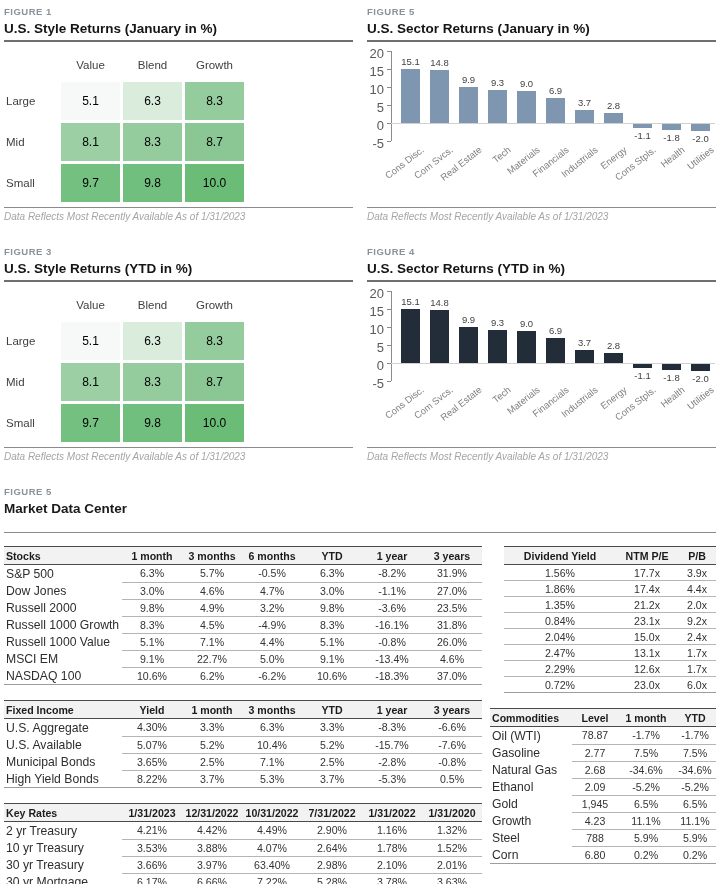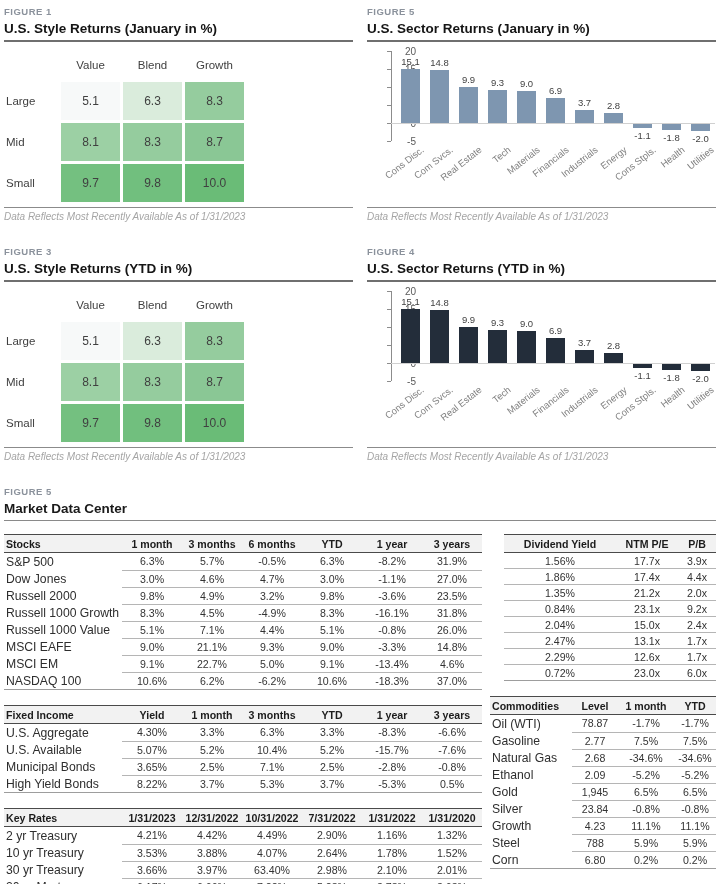--- a/index.html
+++ b/index.html
@@ -14,38 +14,38 @@
   .fig-footer { margin-top: auto; font-size: 10px; font-style: italic; color: #a5a5a5; border-top: 1.2px solid #8b8b8b; padding-top: 3px; }
 
   
   .stybl { margin-top: 13px; margin-left: 2px; }
   .sty-row { display: grid; grid-template-columns: 52px 59px 59px 59px; column-gap: 3px; }
   .sty-head .sty-cell { height: 20px; font-size: 11.5px; color: #3f3f3f; display:flex; align-items:center; justify-content:center; }
   .sty-head { margin-bottom: 7px; }
   .sty-body .sty-row { margin-bottom: 3px; }
   .sty-rowhead { font-size: 11.5px; color: #3f3f3f; display:flex; align-items:center; }
   .sty-cell { display:flex; align-items:center; justify-content:center; }
-  .sty-val { height: 38px; font-size: 12px; color: #404040; }
+  .sty-val { height: 38px; font-size: 12px; color: #000000; }
 
   
   .chart { margin-top: 9px; }
   .plot { position: relative; height: 90px; }
   .axis-line { position:absolute; width:1px; background:#8c8c8c; }
   .tick-mark { position:absolute; height:1px; width:4px; background:#8c8c8c; }
-  .tick-lbl { position:absolute; font-size:10px; color:#595959; text-align:right;margin-left:32px; }
+  .tick-lbl { position:absolute; font-size:13px; color:#595959; text-align:right; }
   .zero-line { position:absolute; height:1px; background:#d0d0d0; }
   .bar { position:absolute; }
   .bar-lbl { position:absolute; font-size:9.5px; color:#3f3f3f; white-space:nowrap; transform:translateX(-50%); }
   .xlabels { position: relative; height: 52px; }
   .xlbl { position:absolute; top:3px; font-size:9.5px; color:#7f7f7f; white-space:nowrap;
           transform: translateX(-100%) rotate(-38deg); transform-origin: 100% 0; }
 
   
   .mdc-section { margin-top: 24px; }
-  .mdc-title { font-size: 13.5px; font-weight: bold; color: #1a1a1a; padding-bottom: 4px; border-bottom: 1px solid #8a8a8a; }
+  .mdc-title { font-size: 13.5px; font-weight: bold; color: #1a1a1a; padding-bottom: 16px; border-bottom: 1px solid #8a8a8a; }
   .mdc-cols { display: flex; gap: 8px; margin-top: 13px; }
   .mdc-left { width: 478px; }
   .mdc-right { width: 226px; }
   .val-indent { margin-left: 14px; }
   table.dtable { border-collapse: collapse; table-layout: fixed; width: 100%; border-bottom: 1px solid #9d9d9d; margin-bottom: 15px; }
   .dtable th { background: #f2f2f2; border-top: 1.2px solid #4a4a4a; border-bottom: 1.2px solid #4a4a4a;
                font-size: 10.6px; font-weight: bold; color: #1c1c1c; padding: 2.5px 0; text-align: center; white-space: nowrap; }
   .dtable th.lbl { text-align: left; padding-left: 2px; }
   .dtable td { font-size: 10.6px; color: #333; text-align: center; padding: 1.5px 0; height: 13px; white-space: nowrap; }
   .dtable td.lbl { font-size: 12.2px; color: #2e2e2e; text-align: left; padding-left: 2px; }
@@ -315,29 +315,20 @@
                 <tr>
                   <td class="lbl">Russell 1000 Value</td>
                   <td class="num">5.1%</td>
                   <td class="num">7.1%</td>
                   <td class="num">4.4%</td>
                   <td class="num">5.1%</td>
                   <td class="num">-0.8%</td>
                   <td class="num">26.0%</td>
                 </tr>
                 <tr>
-                  <td class="lbl">MSCI EAFE</td>
-                  <td class="num">9.0%</td>
-                  <td class="num">21.1%</td>
-                  <td class="num">9.3%</td>
-                  <td class="num">9.0%</td>
-                  <td class="num">-3.3%</td>
-                  <td class="num">14.8%</td>
-                </tr>
-                <tr>
                   <td class="lbl">MSCI EM</td>
                   <td class="num">9.1%</td>
                   <td class="num">22.7%</td>
                   <td class="num">5.0%</td>
                   <td class="num">9.1%</td>
                   <td class="num">-13.4%</td>
                   <td class="num">4.6%</td>
                 </tr>
                 <tr>
                   <td class="lbl">NASDAQ 100</td>
@@ -576,26 +567,20 @@
                   <td class="num">-5.2%</td>
                   <td class="num">-5.2%</td>
                 </tr>
                 <tr>
                   <td class="lbl">Gold</td>
                   <td class="num">1,945</td>
                   <td class="num">6.5%</td>
                   <td class="num">6.5%</td>
                 </tr>
                 <tr>
-                  <td class="lbl">Silver</td>
-                  <td class="num">23.84</td>
-                  <td class="num">-0.8%</td>
-                  <td class="num">-0.8%</td>
-                </tr>
-                <tr>
                   <td class="lbl">Growth</td>
                   <td class="num">4.23</td>
                   <td class="num">11.1%</td>
                   <td class="num">11.1%</td>
                 </tr>
                 <tr>
                   <td class="lbl">Steel</td>
                   <td class="num">788</td>
                   <td class="num">5.9%</td>
                   <td class="num">5.9%</td>

